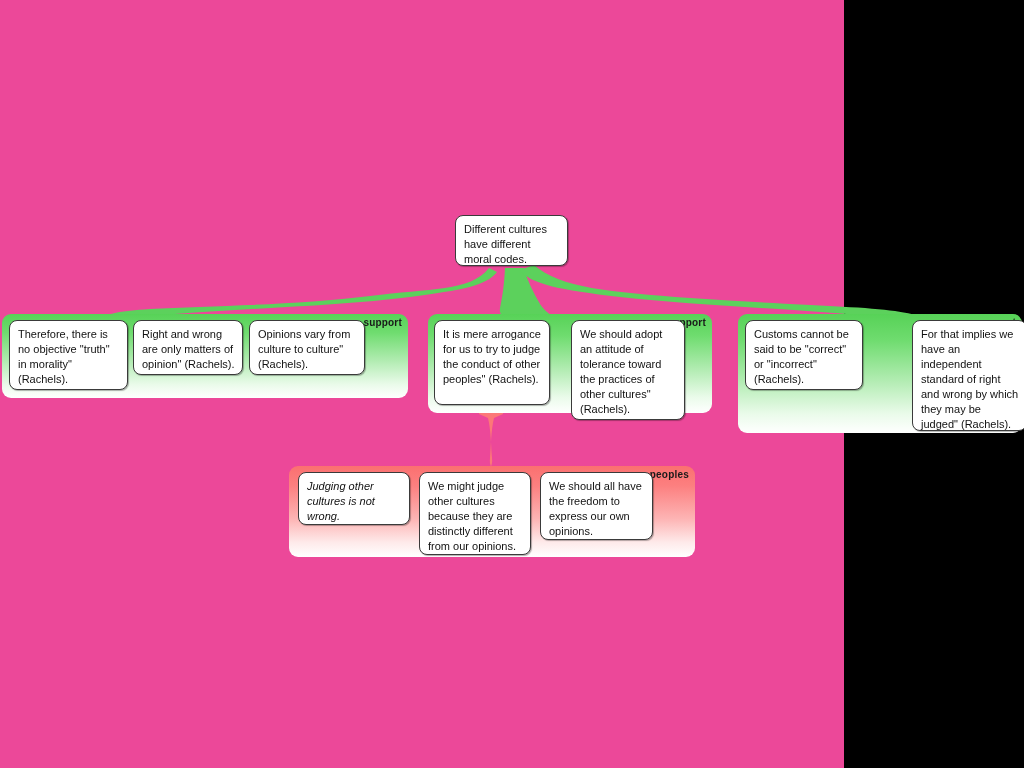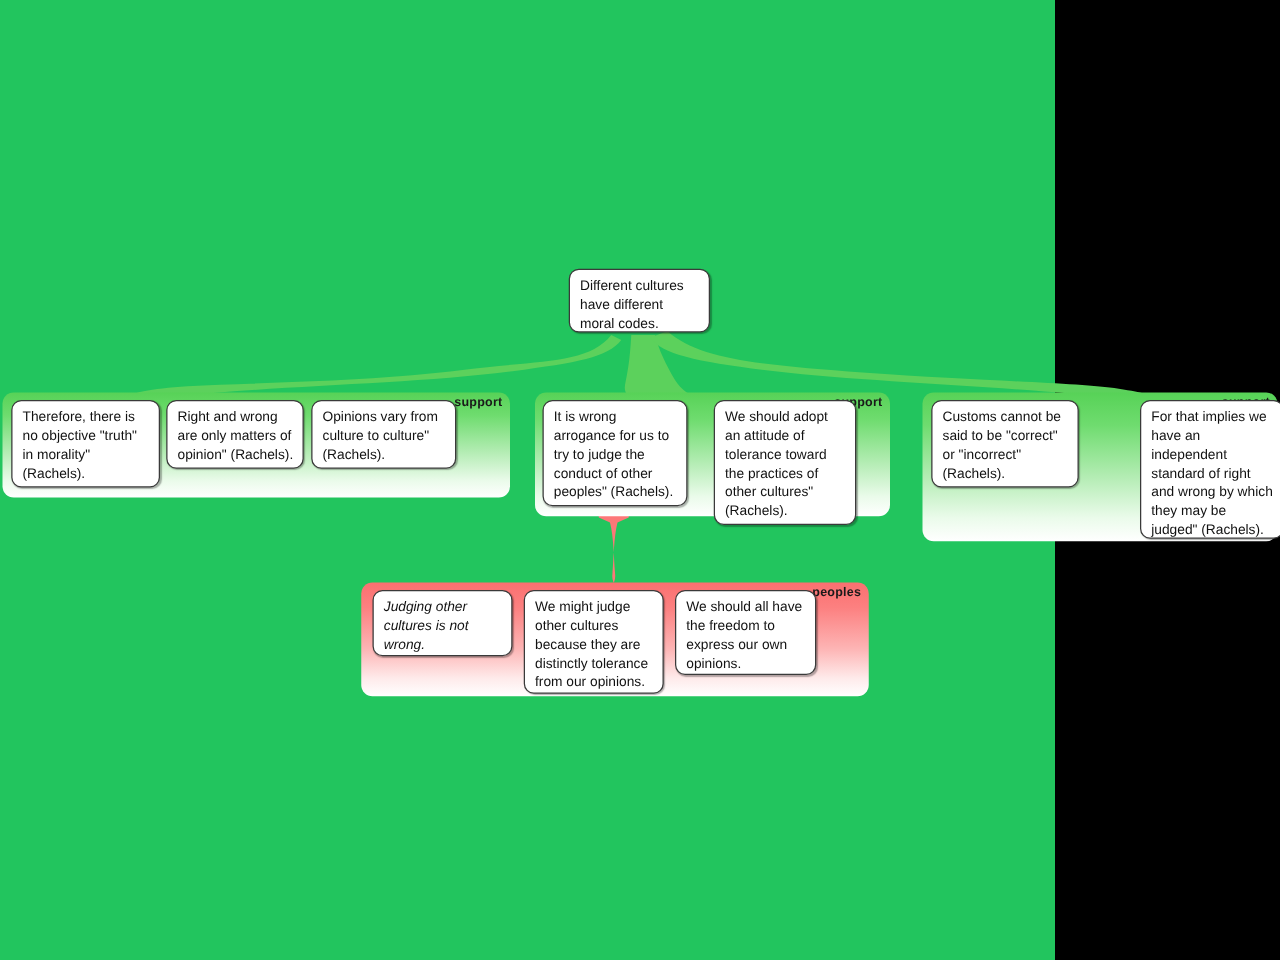--- a/index.html
+++ b/index.html
@@ -9,21 +9,21 @@
     width: 1024px;
     height: 768px;
     overflow: hidden;
     font-family: "Liberation Sans", sans-serif;
   }
 
   #canvas {
     position: relative;
     width: 844px;
     height: 768px;
-    background: #22c55e;
+    background: #ec4899;
   }
 
   
   #connectors {
     position: absolute;
     left: 0;
     top: 0;
     width: 1024px;
     height: 768px;
     pointer-events: none;
@@ -136,21 +136,21 @@
     <span>Right and wrong are only matters of opinion" (Rachels).</span>
   </div>
   <div class="box" style="left:249px; top:320px; width:116px; height:55px;">
     <span>Opinions vary from culture to culture" (Rachels).</span>
   </div>
 
   <div class="group support" style="left:428px; top:314px; width:284px; height:99px;">
     <span class="group-label">support</span>
   </div>
   <div class="box" style="left:434px; top:320px; width:116px; height:85px;">
-    <span>It is wrong arrogance for us to try to judge the conduct of other peoples" (Rachels).</span>
+    <span>It is mere arrogance for us to try to judge the conduct of other peoples" (Rachels).</span>
   </div>
   <div class="box" style="left:555px; top:320px; width:114px; height:100px;margin-left:16px;">
     <span>We should adopt an attitude of tolerance toward the practices of other cultures" (Rachels).</span>
   </div>
 
   <div class="group support" style="left:738px; top:314px; width:284px; height:119px;">
     <span class="group-label">support</span>
   </div>
   <div class="box" style="left:745px; top:320px; width:118px; height:70px;">
     <span>Customs cannot be said to be "correct" or "incorrect" (Rachels).</span>
@@ -159,19 +159,19 @@
     <span>For that implies we have an independent standard of right and wrong by which they may be judged" (Rachels).</span>
   </div>
 
   <div class="group oppose" style="left:289px; top:466px; width:406px; height:91px;">
     <span class="group-label">peoples</span>
   </div>
   <div class="box" style="left:298px; top:472px; width:112px; height:53px;font-style:italic;">
     <span>Judging other cultures is not wrong.</span>
   </div>
   <div class="box" style="left:419px; top:472px; width:112px; height:83px;">
-    <span>We might judge other cultures because they are distinctly tolerance from our opinions.</span>
+    <span>We might judge other cultures because they are distinctly different from our opinions.</span>
   </div>
   <div class="box" style="left:540px; top:472px; width:113px; height:68px;">
     <span>We should all have the freedom to express our own opinions.</span>
   </div>
 
 </div>
 
 </body></html>

